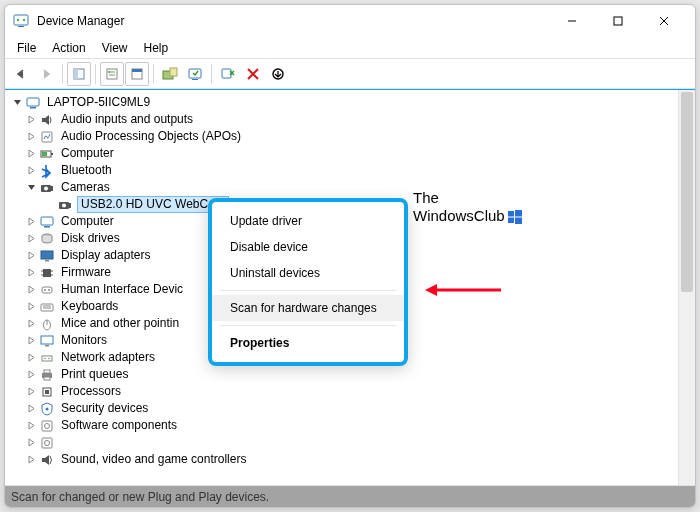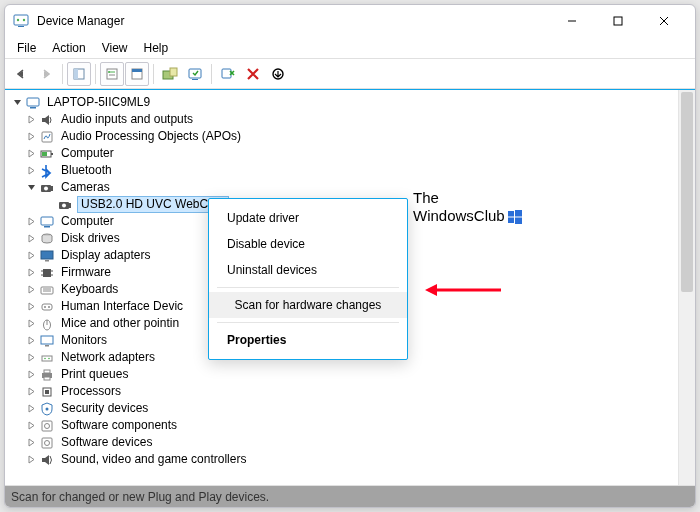--- a/index.html
+++ b/index.html
@@ -22,23 +22,23 @@
 .scrollbar-area .thumb { position:absolute; left:2px; right:2px; top:2px; height:200px; background:#cdcdcd; border-radius:2px;}
 .tree { font-size: 12px; color: #000; line-height: 17px; }
 .node { display: flex; align-items: center; height: 17px; white-space: nowrap; padding-left: 4px;}
 .node .twisty { width: 12px; height: 12px; margin-right: 2px; display:flex; align-items:center; justify-content:center; color:#555;}
 .node .twisty.blank { visibility:hidden;}
 .node .dev-icon { width: 16px; height: 16px; margin-right: 4px; display:flex; align-items:center; justify-content:center;}
 .node .label { padding: 0 2px; }
 .node.selected .label { background: #cde8ff; border: 1px solid #7ab8e8; border-radius:0; padding: 0 3px; line-height:15px;}
 .indent-1 { padding-left: 18px; }
 .indent-2 { padding-left: 36px; }
-.context-menu { position: absolute; left: 203px; top: 193px; width: 200px; background: #fff; border: 1px solid #0ea5e9; border-radius: 2px; box-shadow: 0 4px 16px rgba(0,0,0,0.18); padding: 6px 0; font-size: 12px; }
+.context-menu { position: absolute; left: 203px; top: 193px; width: 200px; background: #fff; border: 4px solid #0ea5e9; border-radius: 8px; box-shadow: 0 4px 16px rgba(0,0,0,0.18); padding: 6px 0; font-size: 12px; }
 .context-menu .cm-item { padding: 6px 18px; color: #000; }
-.context-menu .cm-item.hover { background: #f0f0f0; text-align: center; }
+.context-menu .cm-item.hover { background: #f0f0f0; }
 .context-menu .cm-item.bold { font-weight: bold; }
 .context-menu .cm-sep { height: 1px; background: #e4e4e4; margin: 4px 8px; }
 .statusbar { height: 22px; border-top: 1px solid #e0e0e0; display: flex; align-items: center; padding: 0 6px; font-size: 12px; color: #333; background:#a3a3a3;}
 .watermark { position:absolute; left:408px; top:184px; font-size:15px; color:#000; line-height:18px; font-weight:400;}
 .watermark .wlogo { display:inline-block; width:16px; height:16px; vertical-align:middle; margin-left:2px;}
 .arrow { position:absolute; left:418px; top:277px; }
 svg { display:block; }
 </style>
 </head>
 <body>
@@ -310,50 +310,50 @@
             <span class="label">Firmware</span>
           </div>
           <div class="node indent-1">
             <span class="twisty">
               <svg width="9" height="9" viewBox="0 0 9 9">
                 <path d="M2 1 L7 4.5 L2 8 Z" fill="none" stroke="#888"></path>
               </svg>
             </span>
             <span class="dev-icon">
               <svg width="16" height="16" viewBox="0 0 16 16">
+                <rect x="3" y="5" width="10" height="6" rx="2" fill="#fff" stroke="#888"></rect>
+                <circle cx="6" cy="8" r="1" fill="#888"></circle>
+                <circle cx="10" cy="8" r="1" fill="#888"></circle>
+              </svg>
+            </span>
+            <span class="label">Human Interface Devic</span>
+          </div>
+          <div class="node indent-1">
+            <span class="twisty">
+              <svg width="9" height="9" viewBox="0 0 9 9">
+                <path d="M2 1 L7 4.5 L2 8 Z" fill="none" stroke="#888"></path>
+              </svg>
+            </span>
+            <span class="dev-icon">
+              <svg width="16" height="16" viewBox="0 0 16 16">
                 <rect x="2" y="5" width="12" height="7" rx="1" fill="#fff" stroke="#888"></rect>
                 <line x1="4" y1="7" x2="12" y2="7" stroke="#888"></line>
                 <line x1="4" y1="9" x2="12" y2="9" stroke="#888"></line>
               </svg>
             </span>
             <span class="label">Keyboards</span>
           </div>
           <div class="node indent-1">
             <span class="twisty">
               <svg width="9" height="9" viewBox="0 0 9 9">
                 <path d="M2 1 L7 4.5 L2 8 Z" fill="none" stroke="#888"></path>
               </svg>
             </span>
             <span class="dev-icon">
               <svg width="16" height="16" viewBox="0 0 16 16">
-                <rect x="3" y="5" width="10" height="6" rx="2" fill="#fff" stroke="#888"></rect>
-                <circle cx="6" cy="8" r="1" fill="#888"></circle>
-                <circle cx="10" cy="8" r="1" fill="#888"></circle>
-              </svg>
-            </span>
-            <span class="label">Human Interface Devic</span>
-          </div>
-          <div class="node indent-1">
-            <span class="twisty">
-              <svg width="9" height="9" viewBox="0 0 9 9">
-                <path d="M2 1 L7 4.5 L2 8 Z" fill="none" stroke="#888"></path>
-              </svg>
-            </span>
-            <span class="dev-icon">
-              <svg width="16" height="16" viewBox="0 0 16 16">
                 <ellipse cx="8" cy="9" rx="3.5" ry="5" fill="#fff" stroke="#888"></ellipse>
                 <line x1="8" y1="4" x2="8" y2="9" stroke="#888"></line>
               </svg>
             </span>
             <span class="label">Mice and other pointin</span>
           </div>
           <div class="node indent-1">
             <span class="twisty">
               <svg width="9" height="9" viewBox="0 0 9 9">
                 <path d="M2 1 L7 4.5 L2 8 Z" fill="none" stroke="#888"></path>
@@ -444,21 +444,20 @@
               <svg width="9" height="9" viewBox="0 0 9 9">
                 <path d="M2 1 L7 4.5 L2 8 Z" fill="none" stroke="#888"></path>
               </svg>
             </span>
             <span class="dev-icon">
               <svg width="16" height="16" viewBox="0 0 16 16">
                 <rect x="3" y="3" width="10" height="10" rx="1" fill="#fff" stroke="#888"></rect>
                 <circle cx="8" cy="8" r="2.5" fill="none" stroke="#888"></circle>
               </svg>
             </span>
-            <span class="label">Software devices</span>
           </div>
           <div class="node indent-1">
             <span class="twisty">
               <svg width="9" height="9" viewBox="0 0 9 9">
                 <path d="M2 1 L7 4.5 L2 8 Z" fill="none" stroke="#888"></path>
               </svg>
             </span>
             <span class="dev-icon">
               <svg width="16" height="16" viewBox="0 0 16 16">
                 <path d="M3 6 h3 l4 -3 v10 l-4 -3 h-3 z" fill="#555"></path>

